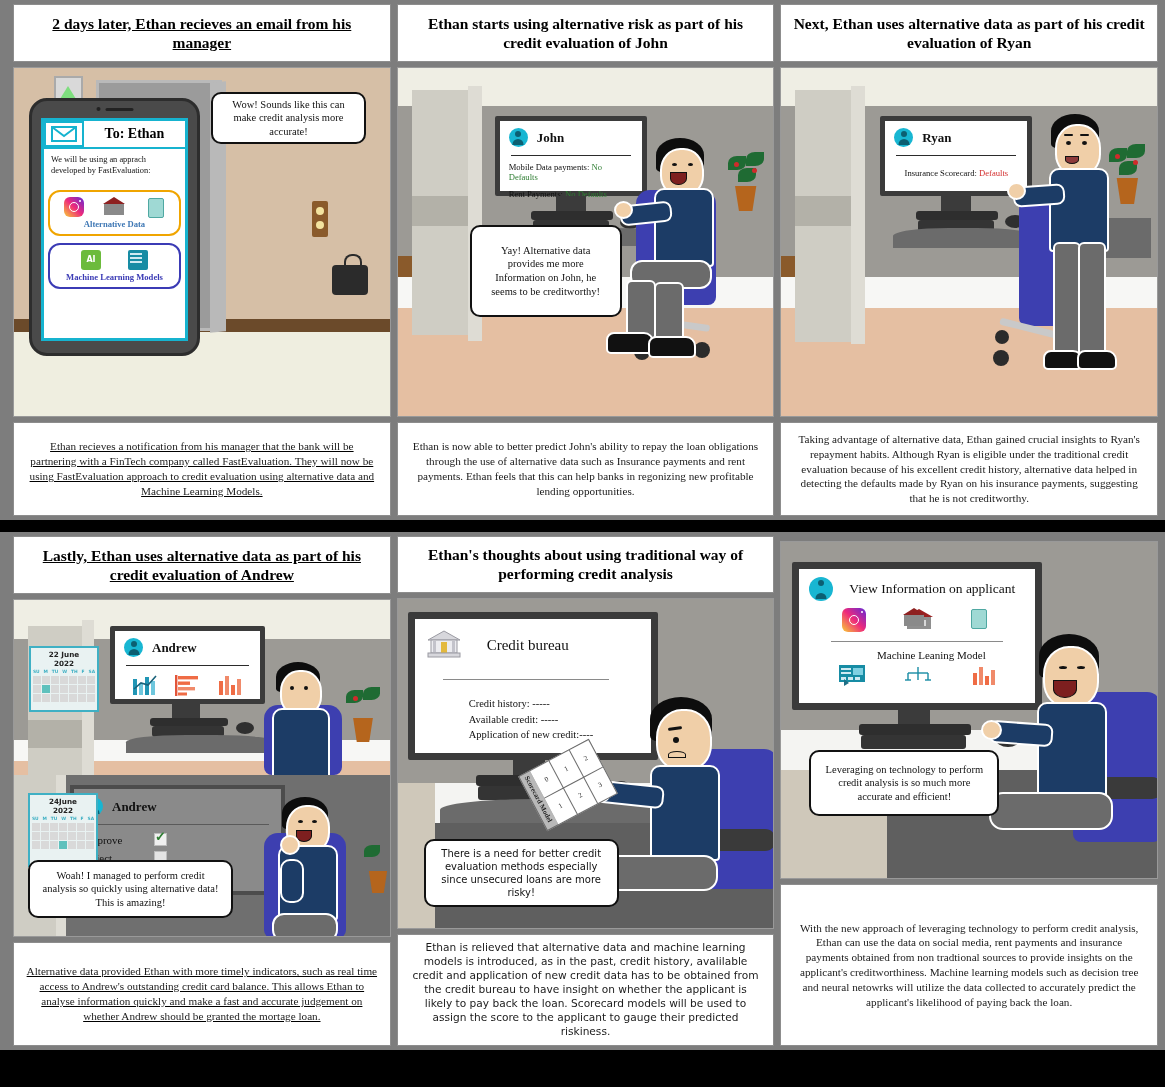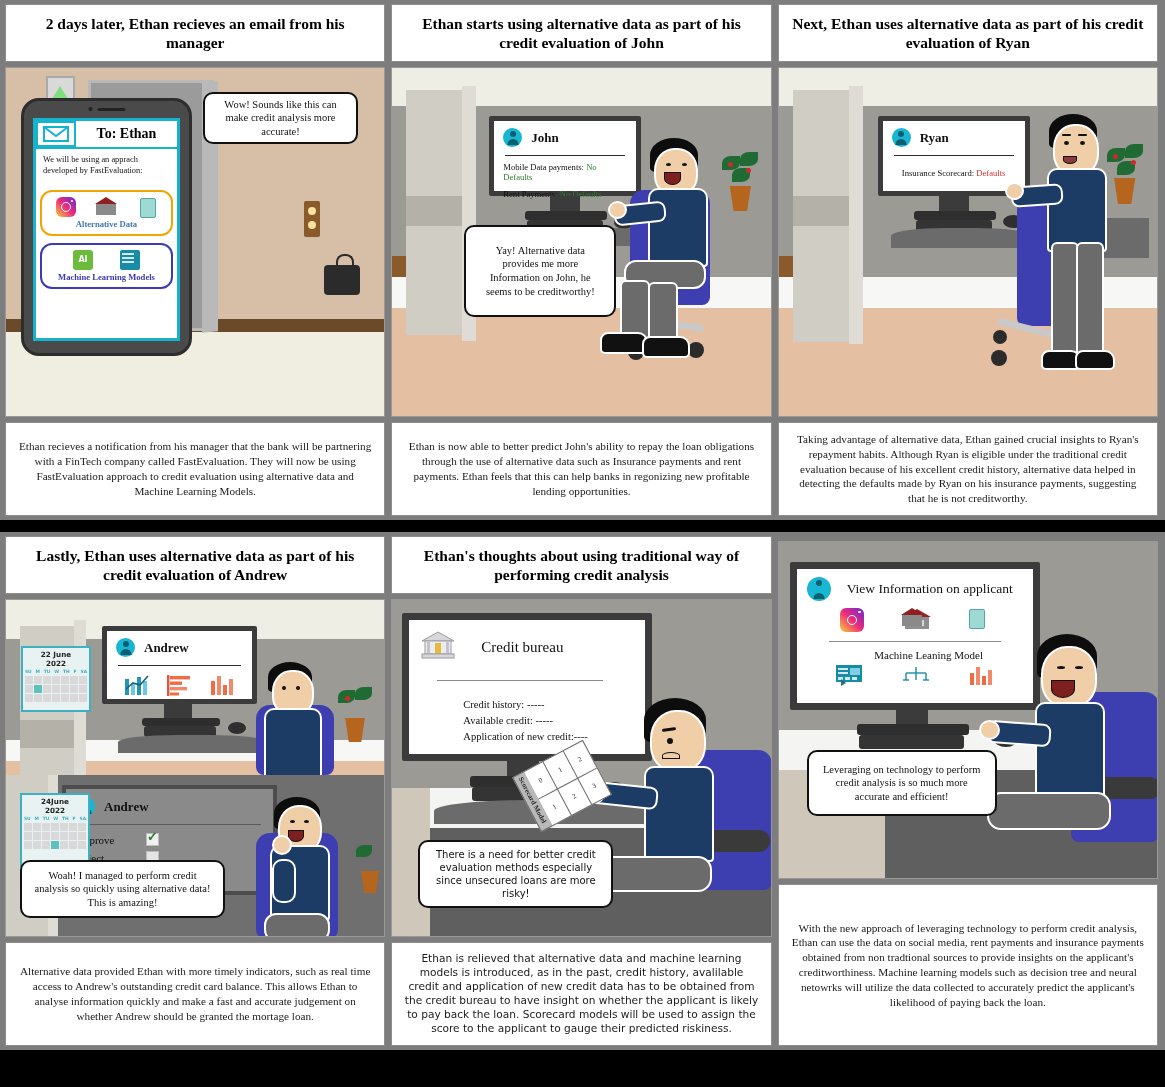--- a/index.html
+++ b/index.html
@@ -2,21 +2,21 @@
 <html><head>
 <meta charset="utf-8">
 <style>
   html,body{margin:0;padding:0;background:#000;}
   body{width:1165px;height:1087px;font-family:"Liberation Serif",serif;overflow:hidden;}
   .board{width:1165px;height:1087px;background:#000;position:relative;}
   .row{display:flex;background:#7d7d7d;padding:4px 4px 4px 4px;box-sizing:border-box;}
   .row.r1{height:520px;}
   .row.r2{height:518px;margin-top:12px;}
   .cellwrap{flex:1;display:flex;flex-direction:column;margin:0 3px;}
-  .cellwrap:first-child{margin-left:1px;}
+  .cellwrap:first-child{margin-left:9px;text-decoration:underline;}
   .title{background:#fff;border:1px solid #8d8d8d;height:58px;display:flex;align-items:center;
          justify-content:center;text-align:center;font-weight:bold;font-size:15.5px;line-height:1.25;
          padding:0 10px;box-sizing:border-box;color:#000;}
   .scene{position:relative;height:348px;margin-top:5px;overflow:hidden;border:1px solid #999;background:#14b8a6;}
   .cap{background:#fff;border:1px solid #8d8d8d;margin-top:5px;flex:1;display:flex;align-items:center;
        justify-content:center;text-align:center;font-size:11.2px;line-height:1.32;padding:6px 12px;
        box-sizing:border-box;color:#1a1a1a;}
   .cap.sans{font-family:"DejaVu Sans",sans-serif;font-size:10.6px;}
   .r2 .scene{height:336px;}
 
@@ -199,21 +199,21 @@
               </div>
               <div class="optLbl purple">Machine Learning Models</div>
             </div>
           </div>
         </div>
       </div>
       <div class="cap">Ethan recieves a notification from his manager that the bank will be partnering with a FinTech company called FastEvaluation. They will now be using FastEvaluation approach to credit evaluation using alternative data and Machine Learning Models.</div>
     </div>
 
     <div class="cellwrap">
-      <div class="title">Ethan starts using alternative data as part of his credit evaluation of John</div>
+      <div class="title">Ethan starts using alternative risk as part of his credit evaluation of John</div>
       <div class="scene">
         <div class="wallTop" style="height:11%;background:#efeee4"></div>
         <div class="wallMid" style="top:11%;height:49%;background:#9c9a95"></div>
         <div style="position:absolute;left:0;top:60%;right:0;height:9%;background:#f7f7f5;"></div>
         <div class="floor" style="height:31%;background:#e5bfa2"></div>
         <div style="position:absolute;left:0;top:54%;width:12%;height:6%;background:#8a5a2b"></div>
 
         <div class="cubicle" style="left:14px;top:22px;width:62px;height:245px;"></div>
         <div class="cubicleDark" style="left:14px;top:128px;width:62px;height:30px;"></div>
         <div style="position:absolute;left:70px;top:18px;width:14px;height:255px;background:#dedcd4;"></div>

